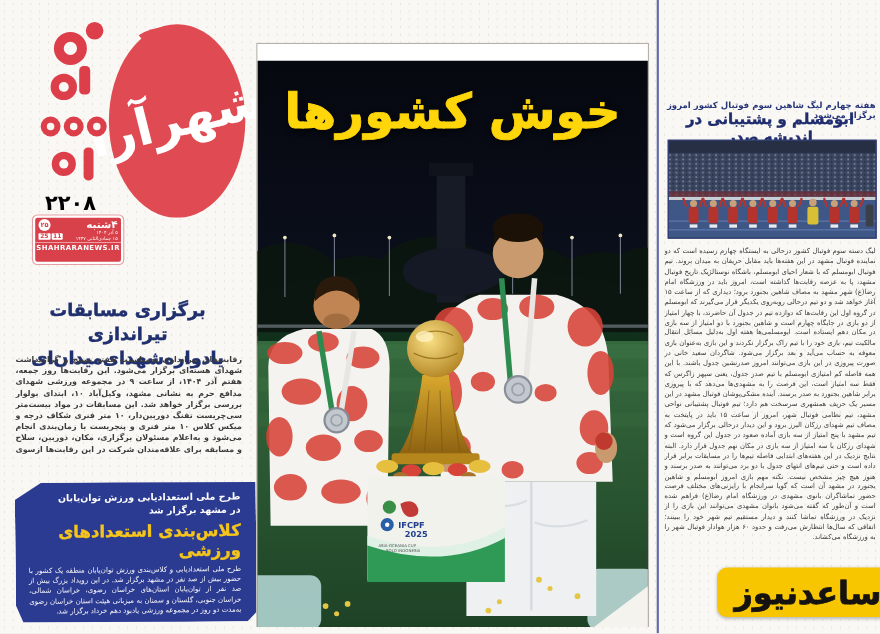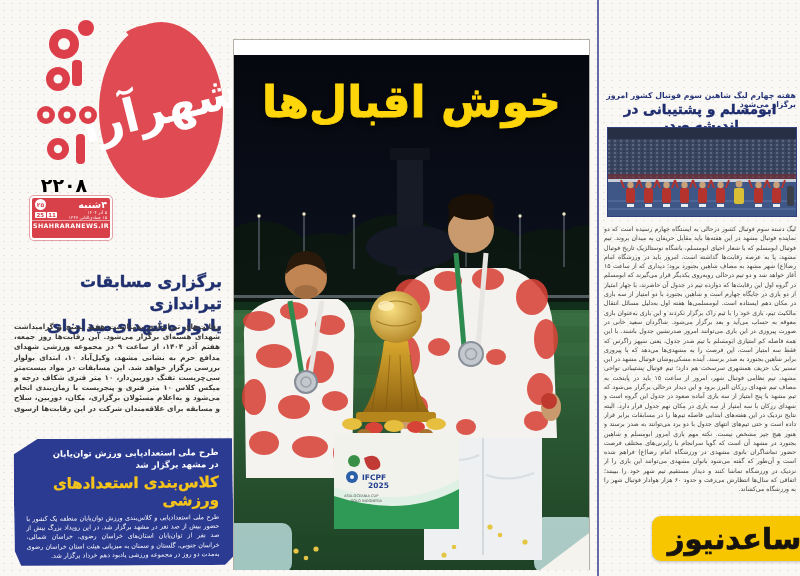--- a/index.html
+++ b/index.html
@@ -21,21 +21,21 @@
   .date-weekday{font-size:9.5px;font-weight:bold;}
   .date-badge{width:11px;height:11px;border-radius:50%;background:#fff;color:#d8404a;
     font-size:6px;font-weight:bold;display:flex;align-items:center;justify-content:center;}
   .date-mid{display:flex;justify-content:space-between;align-items:center;padding:0 3px;}
   .date-lines{font-size:4.3px;line-height:5.2px;text-align:right;opacity:.95;}
   .date-chips{display:flex;gap:1px;}
   .date-chip{background:#fff;color:#d8404a;font-size:5.5px;font-weight:bold;
     padding:0 1.5px;border-radius:1px;}
   .date-site{border-top:1px solid rgba(255,255,255,.5);font-size:6.3px;font-weight:bold;
     text-align:center;letter-spacing:.4px;padding-top:1px;}
-  .left-headline{left:10px;top:271px;width:212px;text-align:right;color:#20306f;
+  .left-headline{left:10px;top:271px;width:212px;text-align:center;color:#20306f;
     font-weight:bold;font-size:16px;line-height:22px;-webkit-text-stroke:.4px #20306f;}
   .left-body{left:14px;top:322px;width:206px;height:92px;font-size:7.2px;line-height:10.2px;
     color:#3c3c3c;text-align:justify;overflow:hidden;font-weight:bold;}
   .talent-box{left:14px;top:438px;width:219px;height:128px;background:#2c3b92;color:#fff;
     clip-path:polygon(11% 0,100% 1%,100% 93%,96% 100%,3% 99%,0 87%,0 12%);
     transform:rotate(-.6deg);padding:9px 14px 8px 12px;box-sizing:border-box;text-align:right;}
   .talent-kicker{font-size:8.6px;font-weight:bold;line-height:12px;}
   .talent-title{font-size:15px;font-weight:bold;color:#f6c51b;margin:3px 0 4px 0;
     -webkit-text-stroke:.3px #f6c51b;}
   .talent-body{font-size:6.4px;line-height:9.2px;text-align:justify;opacity:.97;}
@@ -289,21 +289,21 @@
           <circle cx="82" cy="494" r="2.6"></circle>
         <circle cx="210" cy="500" r="2.6"></circle>
           <circle cx="220" cy="492" r="2.3"></circle>
           <circle cx="256" cy="472" r="2.6"></circle>
         <circle cx="266" cy="480" r="2.3"></circle>
           <circle cx="291" cy="487" r="2.6"></circle>
           <circle cx="332" cy="500" r="2.6"></circle>
       </g>
       <polygon points="355,478 355,515 306,515" fill="#f5f3ee"></polygon>
     </svg>
-    <div class="abs rtl photo-title">خوش اقبال‌ها</div>
+    <div class="abs rtl photo-title">خوش کشور‌ها</div>
   </div>
 
   <div class="abs divider"></div>
   <div class="abs rtl right-kicker">هفته چهارم لیگ شاهین سوم فوتبال کشور امروز برگزار می‌شود</div>
   <div class="abs rtl right-headline">ابومسلم و پشتیبانی در اندیشه صدر</div>
 
   <div class="abs stadium-photo">
     <svg width="188" height="88" viewBox="0 0 188 88" preserveAspectRatio="none">
       <defs>
         <pattern id="crowd" width="6" height="4" patternUnits="userSpaceOnUse">

